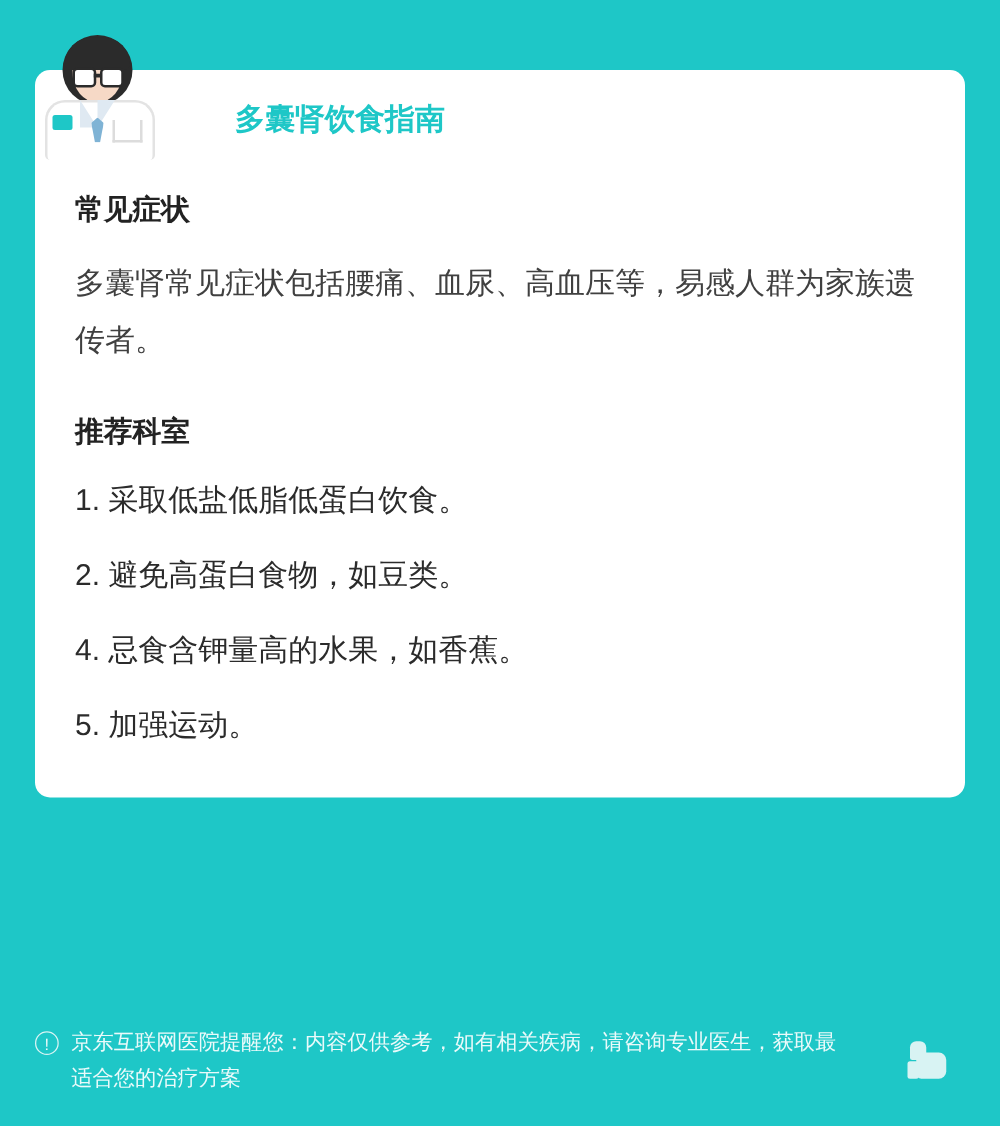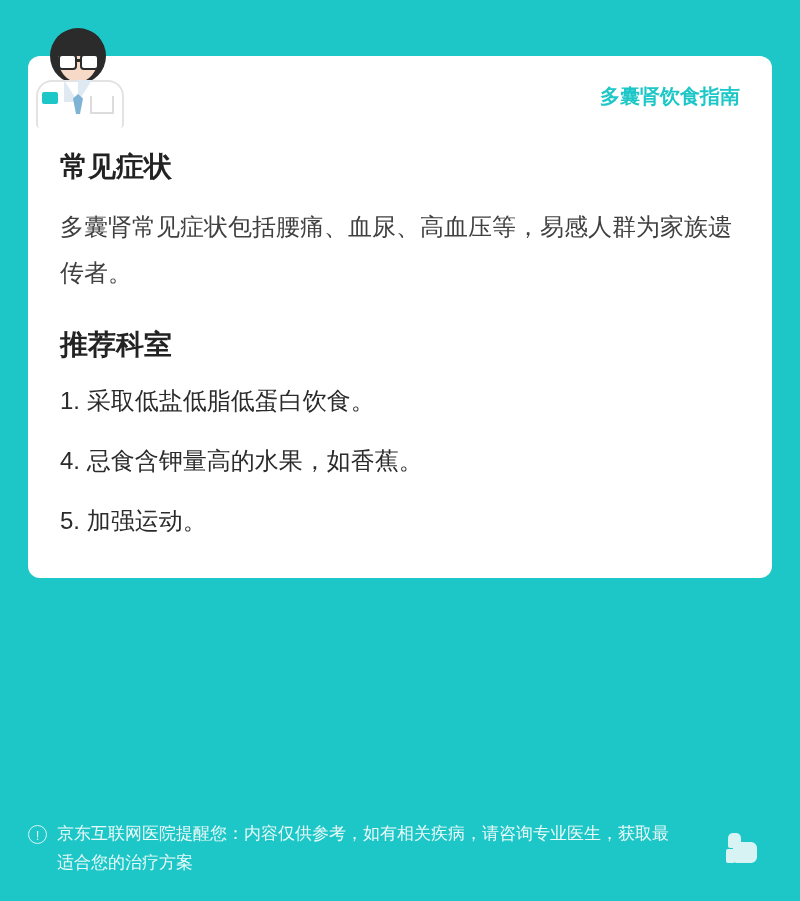--- a/index.html
+++ b/index.html
@@ -143,29 +143,28 @@
     left: 28px;
     top: 56px;
     width: 744px;
     background: #ffffff;
     border-radius: 12px;
     box-sizing: border-box;
     padding: 20px 32px 34px 32px;
   }
   .doc-title {
     color: #1ec7c7;
-    font-size: 20px;
+    font-size: 24px;
     font-weight: bold;
     margin: 0 0 14px 128px;
     line-height: 40px;
-    text-align: right;
   }
   .section-title {
     color: #222222;
-    font-size: 28px;
+    font-size: 23px;
     font-weight: bold;
     margin: 30px 0 18px 0;
     line-height: 38px;
   }
   .section-title.first {
     margin-top: 32px;
   }
   .para {
     color: #404040;
     font-size: 24px;
@@ -263,20 +262,21 @@
   <div class="card">
     <h1 class="doc-title">多囊肾饮食指南</h1>
 
     <h2 class="section-title first">常见症状</h2>
     <p class="para">多囊肾常见症状包括腰痛、血尿、高血压等，易感人群为家族遗传者。</p>
 
     <h2 class="section-title">推荐科室</h2>
 
     <ul class="list">
       <li>1. 采取低盐低脂低蛋白饮食。</li>
+      <li>2. 避免高蛋白食物，如豆类。</li>
       <li>4. 忌食含钾量高的水果，如香蕉。</li>
       <li>5. 加强运动。</li>
     </ul>
   </div>
 
   <div class="avatar">
     <div class="head"></div>
     <div class="face"></div>
     <div class="hair"></div>
     <div class="glasses-l"></div>

